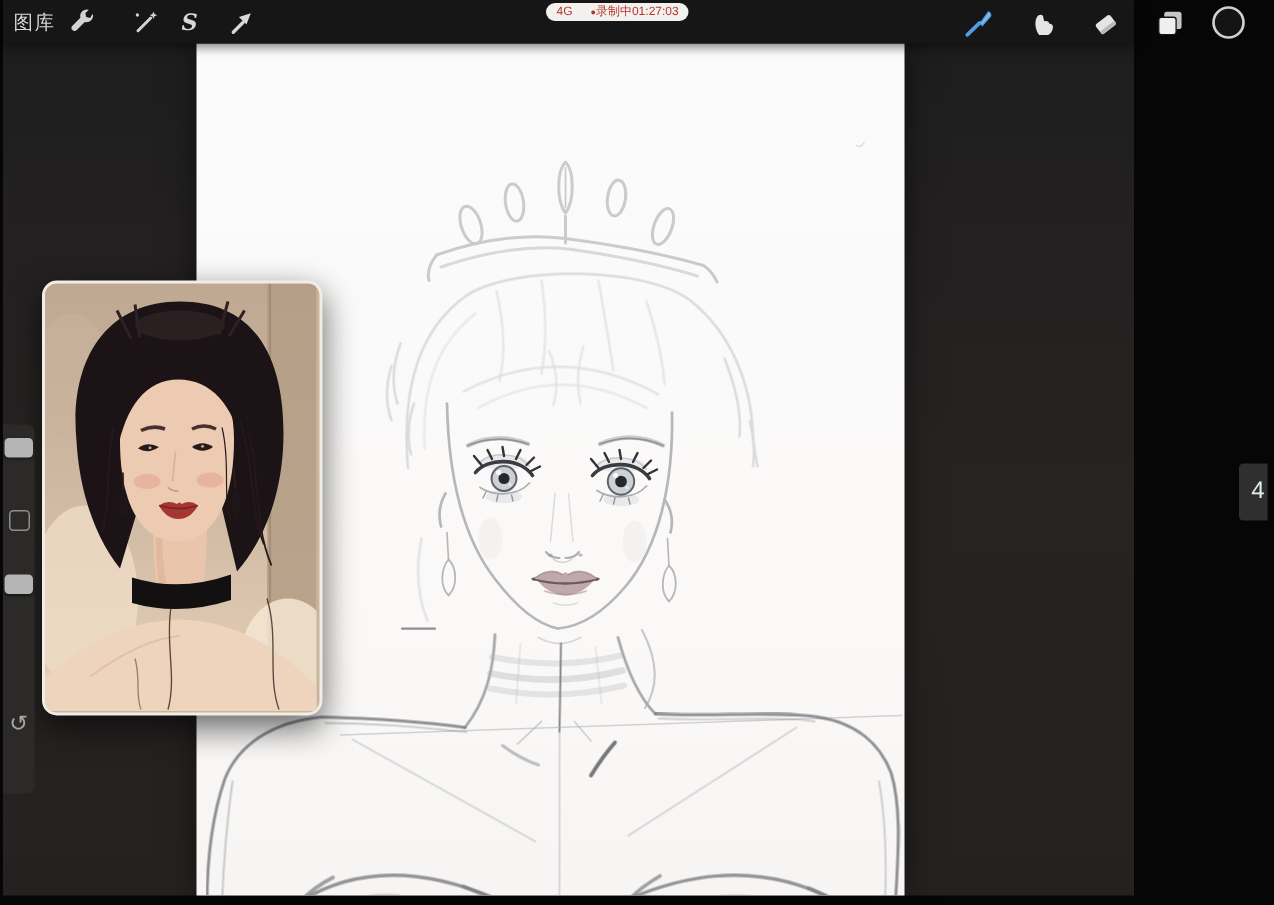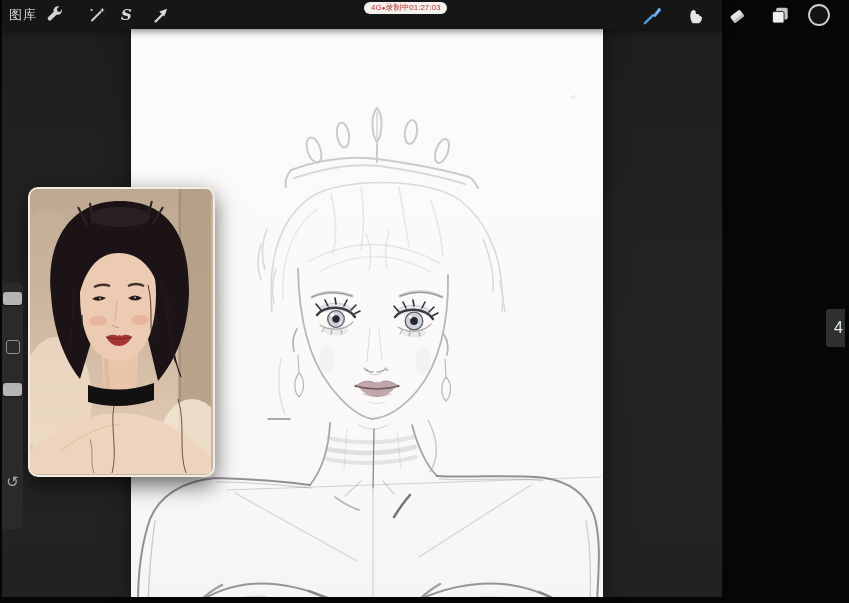--- a/index.html
+++ b/index.html
@@ -1,30 +1,30 @@
 <!DOCTYPE html>
 <html><head>
 <meta charset="utf-8">
 <style>
   html,body{margin:0;padding:0;background:#060606;}
   .stage{position:relative;width:849px;height:603px;background:#060606;overflow:hidden;
          font-family:"Liberation Sans",sans-serif;}
   .app{position:absolute;left:2px;top:0;width:720px;height:597px;
-       background:linear-gradient(180deg,#1e1d1d 0%,#262423 55%,#242221 100%);}
+       background:linear-gradient(180deg,#1e1d1d 0%,#262423 55%,#242221 100%);padding-left:34px;}
   
   .topbar{position:absolute;left:0;top:0;width:100%;height:29px;background:#161616;
           box-shadow:0 2px 7px rgba(0,0,0,.5);z-index:50;}
   .gallery{position:absolute;left:7px;top:0;height:29px;line-height:29px;
            color:#d6d6d6;font-size:13px;letter-spacing:1px;cursor:default;}
   .tool{position:absolute;top:0;width:27px;height:29px;display:flex;align-items:center;justify-content:center;}
   .tool svg{display:block;}
   .sel-letter{color:#d8d8d8;font-family:"DejaVu Serif",serif;font-style:italic;font-size:15px;font-weight:bold;}
   
   .pill{position:absolute;left:362px;top:2px;height:12px;background:#f3f1ee;border-radius:6px;
-        display:flex;align-items:center;padding:0 7px;z-index:60;}
+        display:flex;align-items:center;gap:12px;padding:0 7px;z-index:60;}
   .pill span{color:#b5342e;font-size:8px;line-height:12px;white-space:nowrap;}
   .pill .dot{font-size:6px;}
   
   .canvas{position:absolute;left:129px;top:29px;width:472px;height:568px;
           background:linear-gradient(180deg,#fcfbfb 0%,#faf9f8 70%,#f6f5f4 100%);
           box-shadow:0 0 20px rgba(0,0,0,.5);z-index:10;overflow:hidden;}
   
   .ref{position:absolute;left:26px;top:187px;width:183px;height:286px;border-radius:10px;
        border:2px solid #f1ede6;box-shadow:0 8px 22px rgba(0,0,0,.6);overflow:hidden;z-index:40;background:#cbb49e;}
   .ref svg{display:block;}

